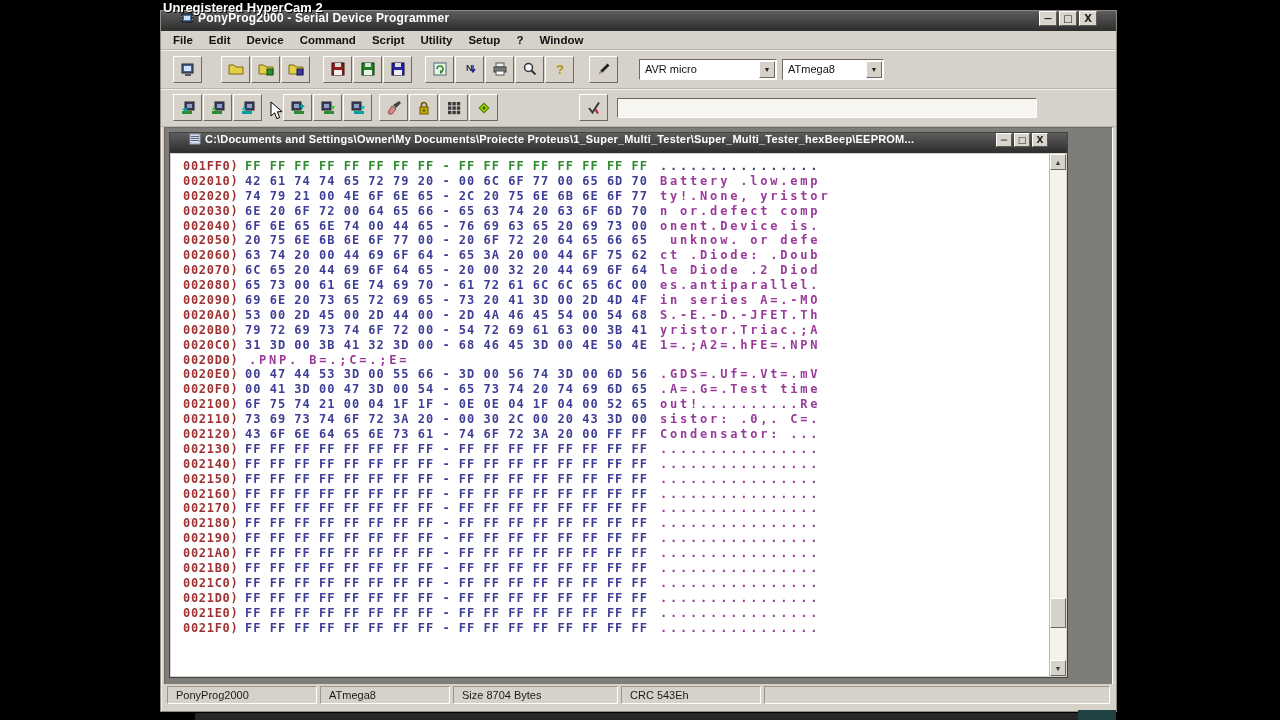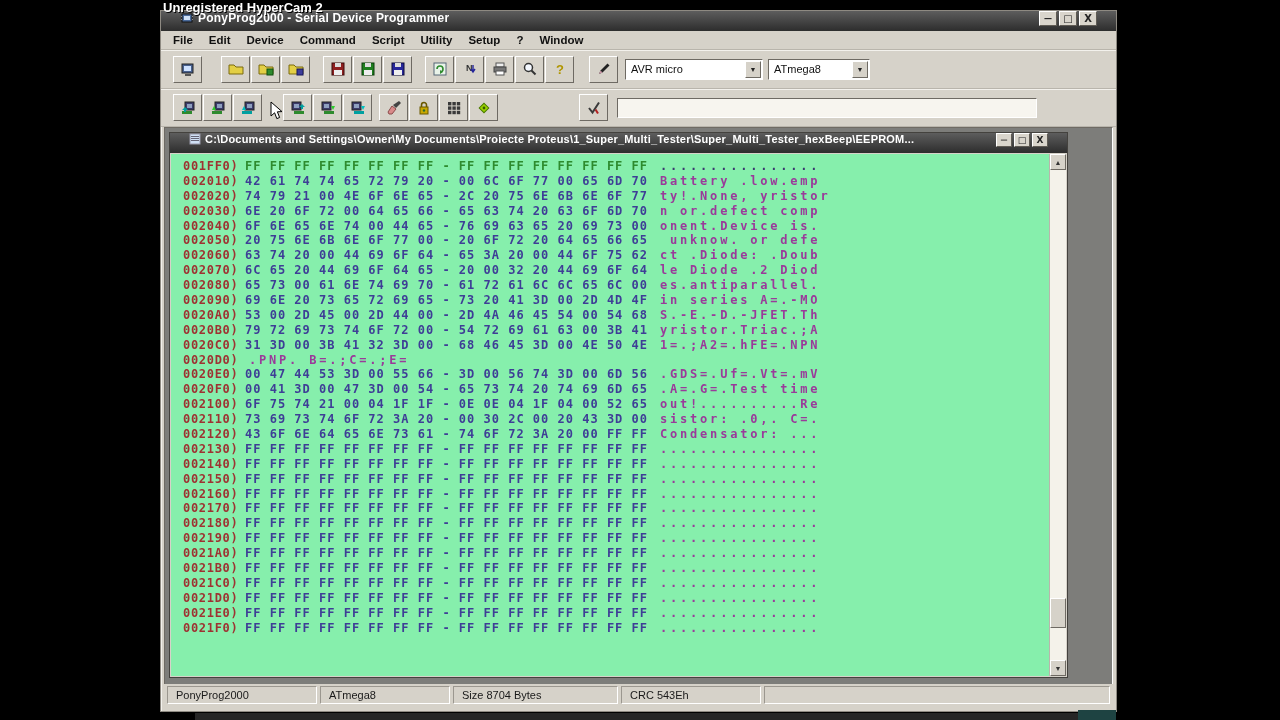--- a/index.html
+++ b/index.html
@@ -39,36 +39,36 @@
             border:1px solid; border-color:#ffffff #6e6a63 #6e6a63 #ffffff;
             display:flex; align-items:center; justify-content:center; }
   .tb-spacer { display:inline-block; height:1px; }
 
   .dropdown { height:21px; background:#fff; border:1px solid;
               border-color:#6e6a63 #ffffff #ffffff #6e6a63; display:flex; align-items:center; }
   .dd-text { font-size:11px; color:#111; padding:0 5px; flex:1; white-space:nowrap; }
   .dd-arrow { width:16px; height:17px; margin:1px; background:#d6d2c9; border:1px solid;
               border-color:#ffffff #6e6a63 #6e6a63 #ffffff; font-size:7px; color:#222;
               display:flex; align-items:center; justify-content:center; }
-  #dd-family { width:138px; margin-left:6px;gap:6px; }
+  #dd-family { width:138px; margin-left:20px;gap:6px; }
   #dd-model  { width:102px; margin-left:5px; }
 
   #progress-strip { width:420px; height:20px; margin-left:8px; background:#f7f5ef;
                     border:1px solid; border-color:#6e6a63 #ffffff #ffffff #6e6a63; }
 
   
   #mdi { position:absolute; left:3px; top:116px; width:949px; height:558px;
          background:#7d7d7a; border:1px solid; border-color:#6e6a63 #ffffff #ffffff #6e6a63; }
   #child { position:absolute; left:4px; top:4px; width:899px; height:546px;
            background:#d6d2c9; border:1px solid #44423e; }
   #child .titlebar { height:20px; }
   #child .ttext { font-size:11px; }
   #child .winbtn { width:16px; height:14px; font-size:9px; }
   #child-content { position:absolute; left:1px; top:21px; right:1px; bottom:1px;
-                   background:#86efac; }
+                   background:#ffffff; }
   #hex-area { position:absolute; left:0; top:0; right:17px; bottom:0; overflow:hidden;
               padding:5px 0 0 12px; }
 
   .hexrow { display:flex; height:14.9px; align-items:baseline;
             font:bold 12px "DejaVu Sans Mono", monospace; white-space:pre; }
   .hx-addr  { width:56px; letter-spacing:.7px; color:var(--addr,#9e3232); }
   .hx-bytes { width:405px; margin-left:6px; letter-spacing:1px; }
   .hx-ascii { margin-left:10px; letter-spacing:2.8px; }
   .sec-flash  .hx-bytes { color:var(--flash-hex,#2e8b2e); }
   .sec-flash  .hx-ascii { color:var(--flash-ascii,#3a3a6e); }

